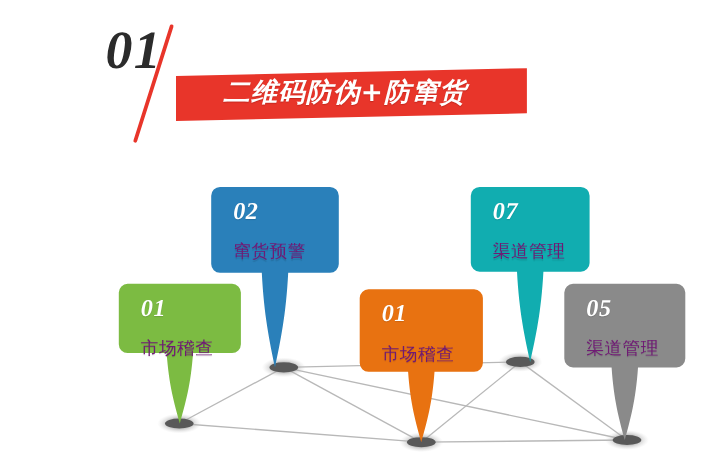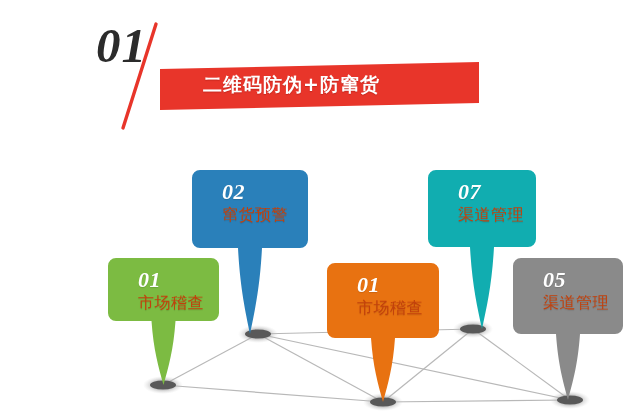--- a/index.html
+++ b/index.html
@@ -46,26 +46,27 @@
     color: #2b2b2b;
     letter-spacing: 1px;
     white-space: nowrap;
   }
   #banner-text {
     position: absolute;
     left: 203px;
     top: 72px;
     font-family: "DejaVu Sans", "Liberation Sans", sans-serif;
     font-weight: bold;
-    font-size: 19px;
+    font-size: 24px;
     line-height: 24px;
     color: #ffffff;
     letter-spacing: 1px;
     white-space: nowrap;
     text-shadow: 0 1px 1px rgba(120,10,0,0.30);
+    font-style: italic;
   }
 
   
   #diagram {
     position: absolute;
     left: 0;
     top: 0;
     width: 643px;
     height: 417px;
   }
@@ -82,41 +83,41 @@
     position: absolute;
     left: 0;
     top: 0;
   }
   .pin-label {
     position: absolute;
     left: 0;
     top: 0;
     width: 100%;
     box-sizing: border-box;
-    padding: 9px 0 0 30px;
+    padding: 9px 0 0 20px;
     pointer-events: none;
   }
   .pin-num {
     font-family: "Liberation Serif", "DejaVu Serif", serif;
     font-style: italic;
     font-weight: bold;
     font-size: 22px;
     line-height: 25px;
     color: #ffffff;
     letter-spacing: 0.5px;
     display: block;
     text-shadow: 0 1px 1px rgba(0,0,0,0.13);
   }
   .pin-title {
-    font-family: Liberation Mono, monospace;
+    font-family: Liberation Sans, sans-serif;
     font-size: 16px;
     line-height: 21px;
-    color: #c2410c;
+    color: #701a75;
     display: block;
-    margin-top: 2px;
+    margin-top: 15px;
     letter-spacing: 0.5px;
     white-space: nowrap;
     text-shadow: 0 1px 1px rgba(0,0,0,0.13);
   }
 </style>
 </head>
 <body>
 
 <div id="stage">
 

